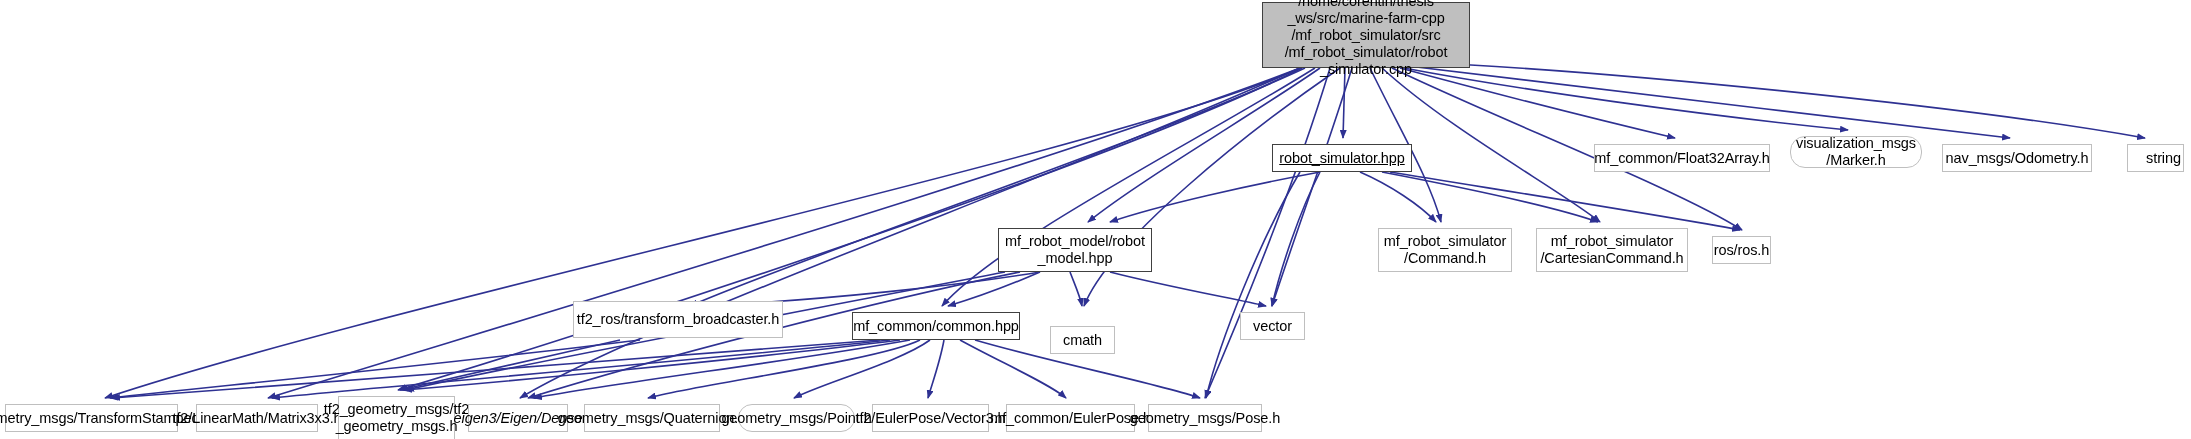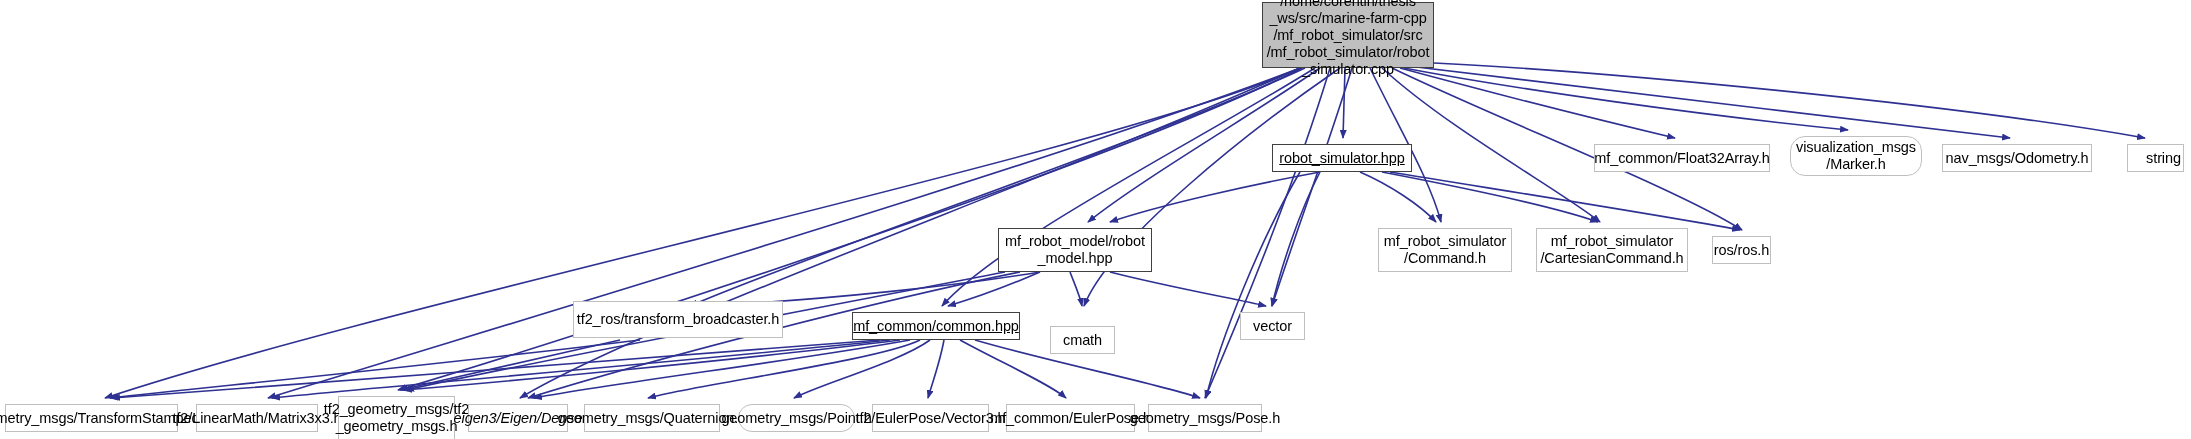--- a/index.html
+++ b/index.html
@@ -95,40 +95,40 @@
         <path d="M900,340 C740,360 500,382 404,390" fill="none" stroke="#2e3192" stroke-width="1.6" marker-end="url(#arrowhead)"></path>
         <path d="M910,340 C800,360 620,382 534,398" fill="none" stroke="#2e3192" stroke-width="1.6" marker-end="url(#arrowhead)"></path>
         <path d="M920,340 C880,360 700,384 648,398" fill="none" stroke="#2e3192" stroke-width="1.6" marker-end="url(#arrowhead)"></path>
         <path d="M930,340 C900,362 820,384 794,398" fill="none" stroke="#2e3192" stroke-width="1.6" marker-end="url(#arrowhead)"></path>
         <path d="M944,340 C940,362 932,384 928,398" fill="none" stroke="#2e3192" stroke-width="1.6" marker-end="url(#arrowhead)"></path>
         <path d="M960,340 C1000,362 1050,384 1066,398" fill="none" stroke="#2e3192" stroke-width="1.6" marker-end="url(#arrowhead)"></path>
         <path d="M975,340 C1050,362 1160,384 1200,398" fill="none" stroke="#2e3192" stroke-width="1.6" marker-end="url(#arrowhead)"></path>
       </g>
   </svg>
   <div id="nodes-layer">
-      <div class="gnode root" style="left: 1262px; top: 2px; width: 172px; height: 66px;"><span>/home/corentin/thesis
+      <div class="gnode root" style="left: 1262px; top: 2px; width: 208px; height: 66px;"><span>/home/corentin/thesis
 _ws/src/marine-farm-cpp
 /mf_robot_simulator/src
 /mf_robot_simulator/robot
 _simulator.cpp</span></div>
       <div class="gnode strong" style="left: 1272px; top: 144px; width: 140px; height: 28px; text-decoration: underline;"><span>robot_simulator.hpp</span></div>
       <div class="gnode" style="left: 1594px; top: 144px; width: 176px; height: 28px;"><span>mf_common/Float32Array.h</span></div>
-      <div class="gnode" style="left: 1790px; top: 136px; width: 132px; height: 40px; border-radius: 15px;"><span>visualization_msgs
+      <div class="gnode" style="left: 1790px; top: 136px; width: 132px; height: 32px; border-radius: 15px;"><span>visualization_msgs
 /Marker.h</span></div>
       <div class="gnode" style="left: 1942px; top: 144px; width: 150px; height: 28px;"><span>nav_msgs/Odometry.h</span></div>
       <div class="gnode" style="left: 2127px; top: 144px; width: 57px; height: 28px; padding-left: 16px;"><span>string</span></div>
       <div class="gnode strong" style="left: 998px; top: 228px; width: 154px; height: 44px;"><span>mf_robot_model/robot
 _model.hpp</span></div>
       <div class="gnode" style="left: 1378px; top: 228px; width: 134px; height: 44px;"><span>mf_robot_simulator
 /Command.h</span></div>
       <div class="gnode" style="left: 1536px; top: 228px; width: 152px; height: 44px;"><span>mf_robot_simulator
 /CartesianCommand.h</span></div>
       <div class="gnode" style="left: 1712px; top: 236px; width: 59px; height: 28px;"><span>ros/ros.h</span></div>
       <div class="gnode" style="left: 565px; top: 301px; width: 210px; height: 37px; margin-left: 8px;"><span>tf2_ros/transform_broadcaster.h</span></div>
-      <div class="gnode strong" style="left: 852px; top: 312px; width: 168px; height: 28px; text-decoration: underline;"><span>mf_common/common.hpp</span></div>
+      <div class="gnode strong" style="left: 852px; top: 312px; width: 168px; height: 28px;"><span>mf_common/common.hpp</span></div>
       <div class="gnode" style="left: 1050px; top: 326px; width: 65px; height: 28px;"><span>cmath</span></div>
       <div class="gnode" style="left: 1240px; top: 312px; width: 65px; height: 28px;"><span>vector</span></div>
       <div class="gnode" style="left: 5px; top: 404px; width: 173px; height: 28px;"><span>geometry_msgs/TransformStamped.h</span></div>
       <div class="gnode" style="left: 196px; top: 404px; width: 122px; height: 28px;"><span>tf2/LinearMath/Matrix3x3.h</span></div>
       <div class="gnode" style="left: 338px; top: 396px; width: 117px; height: 44px;"><span>tf2_geometry_msgs/tf2
 _geometry_msgs.h</span></div>
       <div class="gnode" style="left: 468px; top: 404px; width: 100px; height: 28px; font-style: italic;"><span>eigen3/Eigen/Dense</span></div>
       <div class="gnode" style="left: 584px; top: 404px; width: 136px; height: 28px;"><span>geometry_msgs/Quaternion.h</span></div>
       <div class="gnode" style="left: 738px; top: 404px; width: 117px; height: 28px; border-radius: 14px;"><span>geometry_msgs/Point.h</span></div>
       <div class="gnode" style="left: 872px; top: 404px; width: 117px; height: 28px;"><span>tf2/EulerPose/Vector3.h</span></div>

